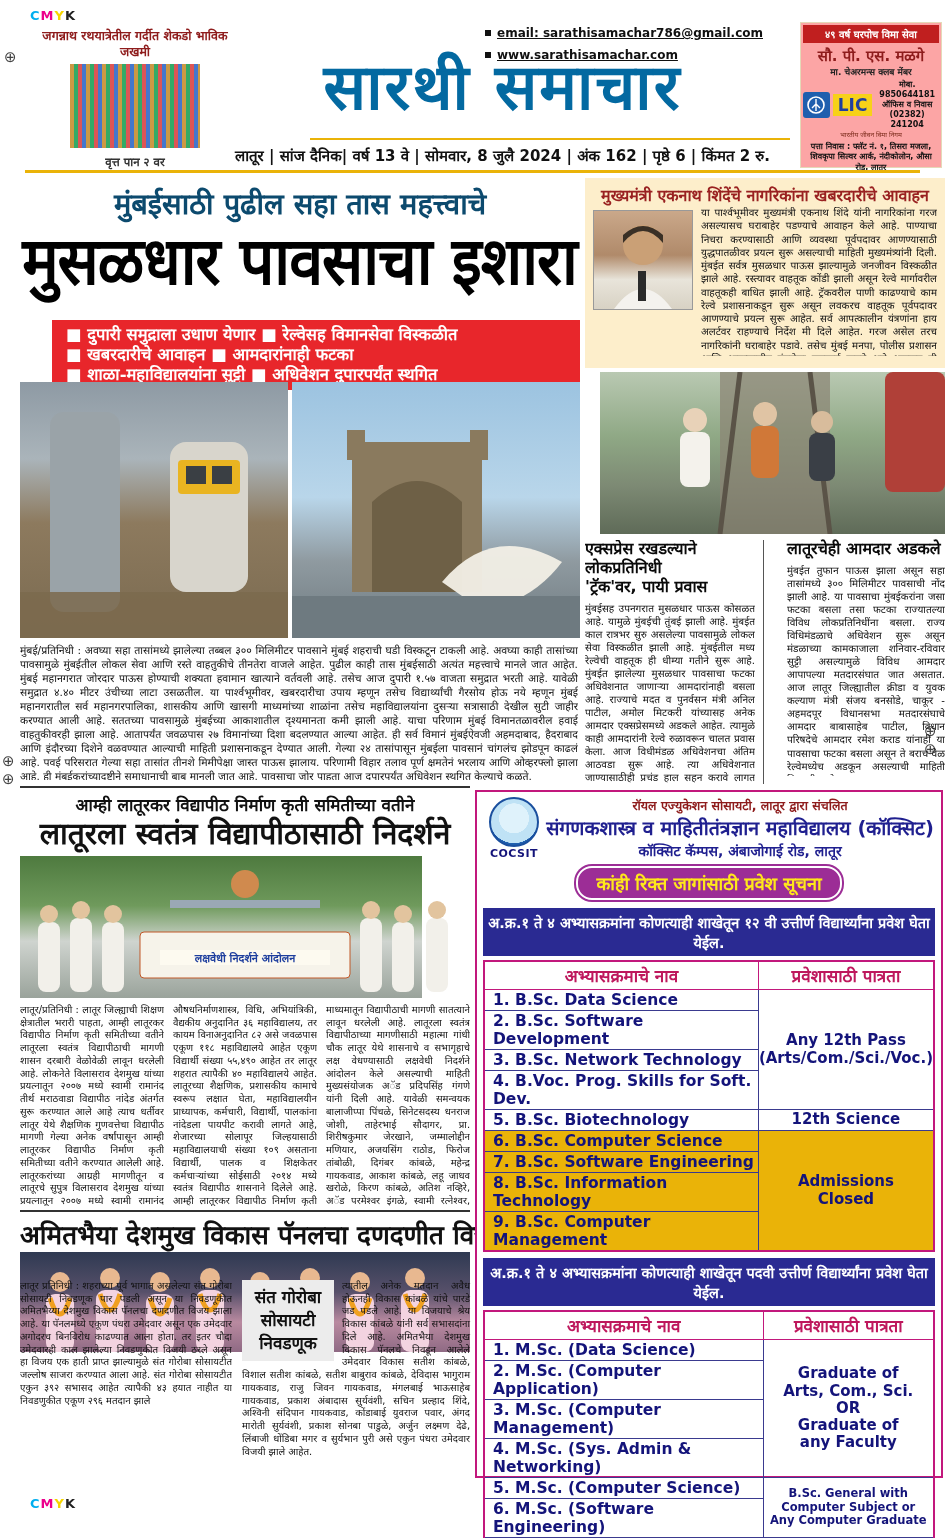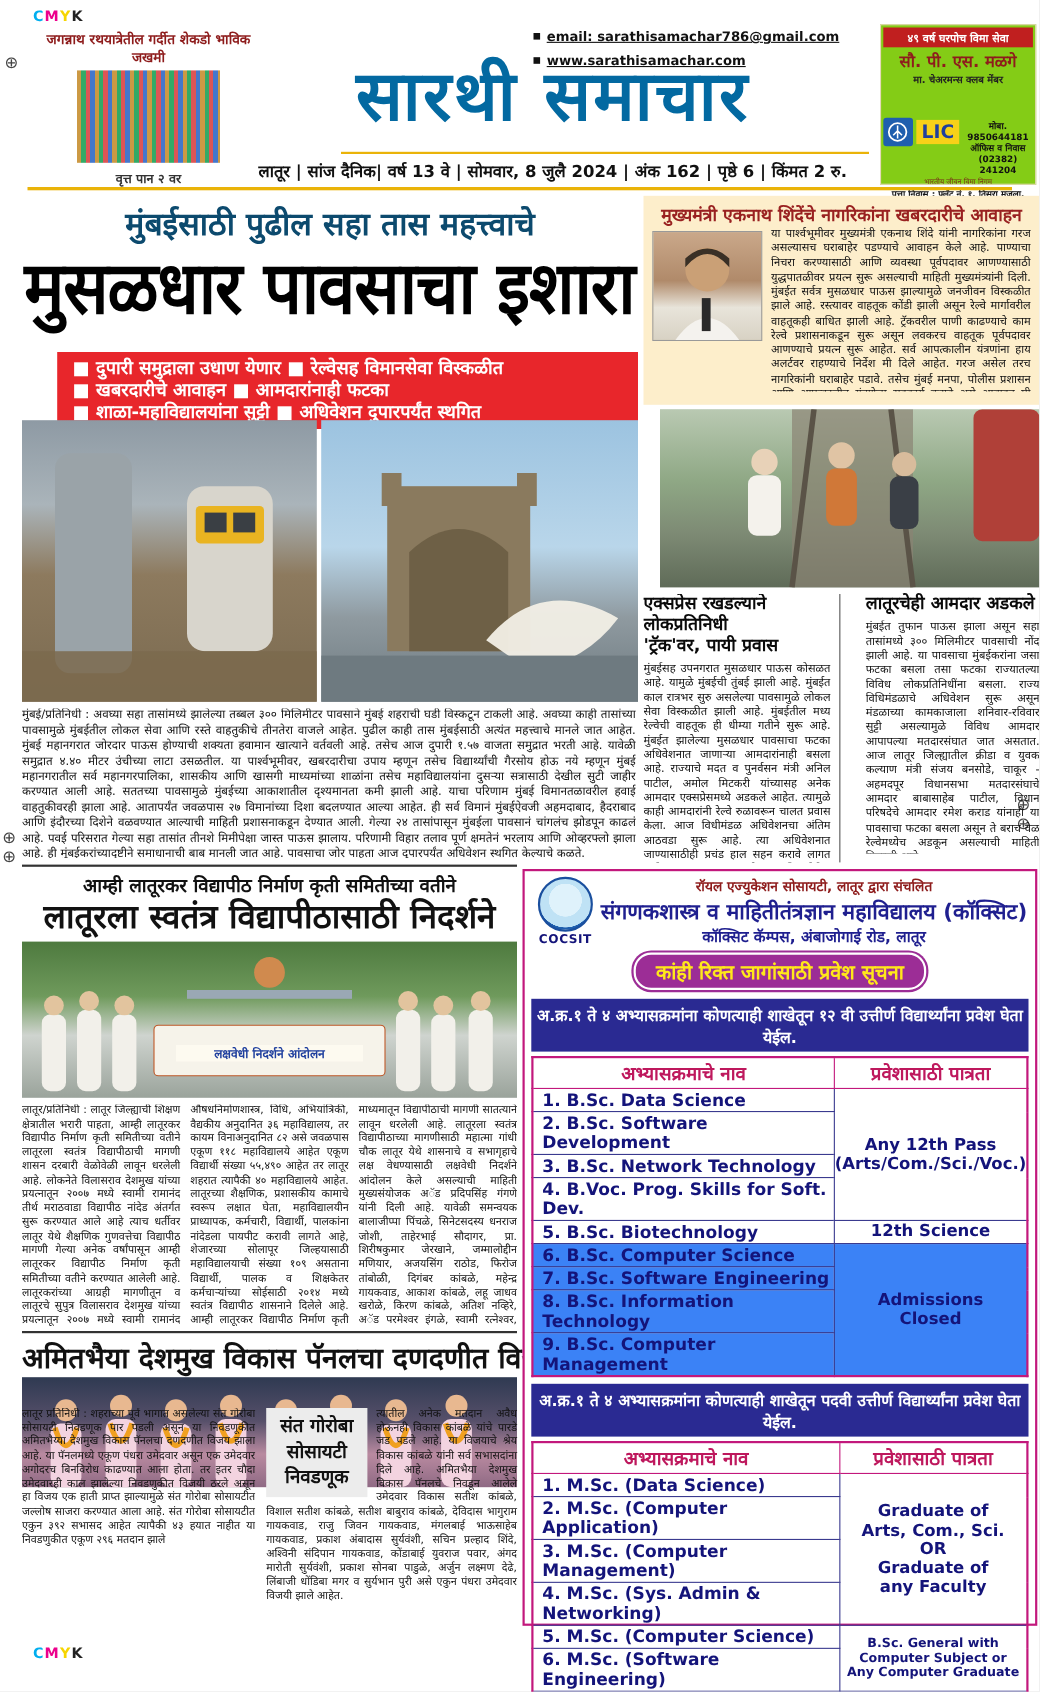--- a/index.html
+++ b/index.html
@@ -16,29 +16,29 @@
   .cmyk .c{color:#00aeef}.cmyk .m{color:#ec008c}.cmyk .y{color:#f6d500}.cmyk .k{color:#222}
   .brief-head { color:#8e1c1c; font-weight:bold; font-size:12.5px; line-height:1.25; }
   .brief-cap { font-size:11.5px; font-weight:bold; color:#333; }
   .contact-line { font-size:12px; font-weight:bold; text-decoration:underline; color:#111; }
   .sq { display:inline-block; width:6px; height:6px; background:#111; margin-right:6px; vertical-align:middle; }
   .masthead { color:#0369a1; font-size:63px; font-weight:900; letter-spacing:2px; white-space:nowrap; }
   .gold { background:#eab308; }
   .dateline { font-size:15px; font-weight:bold; color:#111; }
 
   
-  .lic { background:#84cc16; border:1px solid #e5d9b8; font-size:9px; }
+  .lic { background:#fca5a5; border:1px solid #e5d9b8; font-size:9px; }
   .lic-banner { background:#c01f1f; color:#fff; font-weight:bold; font-size:10px; padding:2px 0; }
   .lic-name { color:#8e1c1c; font-weight:900; font-size:15px; }
   .lic-desig { font-weight:bold; font-size:9px; color:#222; }
   .lic-logo-band { display:flex; align-items:center; justify-content:center; gap:3px; margin-top:2px; }
   .lic-emblem { width:30px; height:26px; background:#1f5fae; border-radius:3px; display:flex; align-items:center; justify-content:center; }
   .lic-emblem svg { display:block; }
   .lic-word { background:#f7d118; color:#1f3f9e; font-weight:900; font-size:17px; padding:1px 5px; }
-  .lic-nums { font-size:8px; font-weight:bold; text-align:center; line-height:1.25;margin-top:30px; }
+  .lic-nums { font-size:8px; font-weight:bold; text-align:center; line-height:1.25; }
   .lic-tag { font-size:6.5px; color:#7a2a1a; }
   .lic-addr { font-size:8px; font-weight:bold; line-height:1.3; margin-top:3px; }
 
   
   .kicker { font-size:29px; font-weight:bold; color:#0c4a6e; }
   .lead-head { font-size:61px; font-weight:900; color:#000; letter-spacing:-1px; transform:scaleY(1.08); transform-origin:top; white-space:nowrap; }
   .redbox { background:#e8262b; color:#fff; font-weight:bold; font-size:16.5px; line-height:1.22; padding:5px 0 5px 14px; }
   .photo { background:#b9c4c9; }
   .cm-box { background:#fdeecb; }
   .cm-head { color:#992121; font-weight:bold; font-size:16px; }
@@ -64,21 +64,21 @@
   .cocsit-logo { width:50px; height:50px; border-radius:50%; background:radial-gradient(circle at 50% 42%, #dff2fb 0 42%, #bfe2f5 43% 70%, #1f5fae 71% 100%); border:2px solid #1a4f9e; }
   .cocsit-logo-label { font-weight:900; font-size:11px; color:#14147a; letter-spacing:0.5px; }
   .pill { display:inline-block; background:#9c2d96; color:#ffe81a; font-weight:bold; font-size:18px; padding:3px 18px; border-radius:16px; border:2px solid #fff; box-shadow:0 0 0 2px #9c2d96; }
   .adbanner { background:#2a2a92; color:#fff; font-weight:bold; font-size:14.5px; text-align:center; padding:4px 2px; }
   table.courses { width:100%; border-collapse:collapse; border:2.5px solid #c2187c; }
   table.courses th { font-size:17px; font-weight:bold; color:#be185d; border:1.5px solid #c2187c; padding:2px; }
   table.courses td { border:1.2px solid #3a3a8f; color:#14147a; font-weight:bold; }
   td.cname { font-size:15.5px; padding:1px 0 1px 8px; }
   td.elig { font-size:15px; text-align:center; line-height:1.15; }
   td.elig-sm { font-size:11.5px; text-align:center; line-height:1.2; }
-  tr.yrow td { background:#3b82f6; }
+  tr.yrow td { background:#eab308; }
   .cropmark { color:#444; font-size:15px; }
 
   
   .ph-train { background:linear-gradient(180deg,#8e9aa4 0%,#aab4ba 30%,#8d7a5e 55%,#7a6a50 100%); }
   .ph-gate { background:linear-gradient(180deg,#9cc3e0 0%,#b9d6ea 45%,#8f9aa0 70%,#6e7a80 100%); }
   .ph-tracks { background:linear-gradient(180deg,#b9c9b2 0%,#8fa885 40%,#7d8a74 70%,#5f6b58 100%); }
   .ph-protest { background:linear-gradient(180deg,#4e7a3f 0%,#6f9a5c 35%,#cfd4cf 60%,#9aa39b 100%); }
   .ph-panel { background:linear-gradient(180deg,#2f3a52 0%,#57506a 40%,#b98aa0 70%,#8f6a84 100%); }
   .ph-crowd { background:repeating-linear-gradient(90deg,#c94,#c94 4px,#3a6 4px,#3a6 8px,#d55 8px,#d55 12px,#47c 12px,#47c 16px); }
   .ph-shinde { background:linear-gradient(180deg,#caa88a 0%,#b08a6a 45%,#e8e4da 70%,#d8d2c4 100%); border:1px solid #999; }
@@ -204,21 +204,21 @@
       <div class="col-body justify clip" style="height:190px;">मुंबईसह उपनगरात मुसळधार पाऊस कोसळत आहे. यामुळे मुंबईची तुंबई झाली आहे. मुंबईत काल रात्रभर सुरु असलेल्या पावसामुळे लोकल सेवा विस्कळीत झाली आहे. मुंबईतील मध्य रेल्वेची वाहतूक ही धीम्या गतीने सुरू आहे. मुंबईत झालेल्या मुसळधार पावसाचा फटका अधिवेशनात जाणाऱ्या आमदारांनाही बसला आहे. राज्याचे मदत व पुनर्वसन मंत्री अनिल पाटील, अमोल मिटकरी यांच्यासह अनेक आमदार एक्सप्रेसमध्ये अडकले आहेत. त्यामुळे काही आमदारांनी रेल्वे रुळावरून चालत प्रवास केला. आज विधीमंडळ अधिवेशनचा अंतिम आठवडा सुरू आहे. त्या अधिवेशनात जाण्यासाठीही प्रचंड हाल सहन करावे लागत आहेत. लवकरच वाहतूक सेवा सुरळीत होईल, अशी अपेक्षा करतो. याचा सर्वसामान्य लोकांनाही फटका बसला आहे, असे अमोल मिटकरी म्हणाले.</div>
     </div>
     <div class="vrule" style="width:182px;padding-left:23px;">
       <div class="col-head">लातूरचेही आमदार अडकले</div>
       <div class="col-body justify clip" style="height:212px;">मुंबईत तुफान पाऊस झाला असून सहा तासांमध्ये ३०० मिलिमीटर पावसाची नोंद झाली आहे. या पावसाचा मुंबईकरांना जसा फटका बसला तसा फटका राज्यातल्या विविध लोकप्रतिनिधींना बसला. राज्य विधिमंडळाचे अधिवेशन सुरू असून मंडळाच्या कामकाजाला शनिवार-रविवार सुट्टी असल्यामुळे विविध आमदार आपापल्या मतदारसंघात जात असतात. आज लातूर जिल्ह्यातील क्रीडा व युवक कल्याण मंत्री संजय बनसोडे, चाकूर - अहमदपूर विधानसभा मतदारसंघाचे आमदार बाबासाहेब पाटील, विधान परिषदेचे आमदार रमेश कराड यांनाही या पावसाचा फटका बसला असून ते बराच वेळ रेल्वेमध्येच अडकून असल्याची माहिती मिळाली आहे.</div>
     </div>
   </div>
 
   <div class="abs uni-kicker center" style="left:20px;top:793px;width:450px;">आम्ही लातूरकर विद्यापीठ निर्माण कृती समितीच्या वतीने</div>
   <div class="abs uni-head center" style="left:20px;top:812px;width:450px;">लातूरला स्वतंत्र विद्यापीठासाठी निदर्शने</div>
-  <div class="abs photo ph-protest" style="left:20px;top:856px;width:450px;height:142px;">
+  <div class="abs photo ph-protest" style="left:20px;top:856px;width:402px;height:142px;">
     <svg width="450" height="142">
       <circle cx="225" cy="28" r="14" fill="#d08a4e"></circle>
       <rect x="150" y="44" width="150" height="8" fill="#9aa8b4"></rect>
       <g fill="#f2f0ea">
         <rect x="18" y="66" width="22" height="70" rx="8"></rect>
           <rect x="50" y="62" width="22" height="74" rx="8"></rect>
           <rect x="82" y="66" width="22" height="70" rx="8"></rect>
           <rect x="340" y="62" width="22" height="74" rx="8"></rect>
           <rect x="372" y="66" width="22" height="70" rx="8"></rect>
           <rect x="406" y="62" width="22" height="74" rx="8"></rect>

